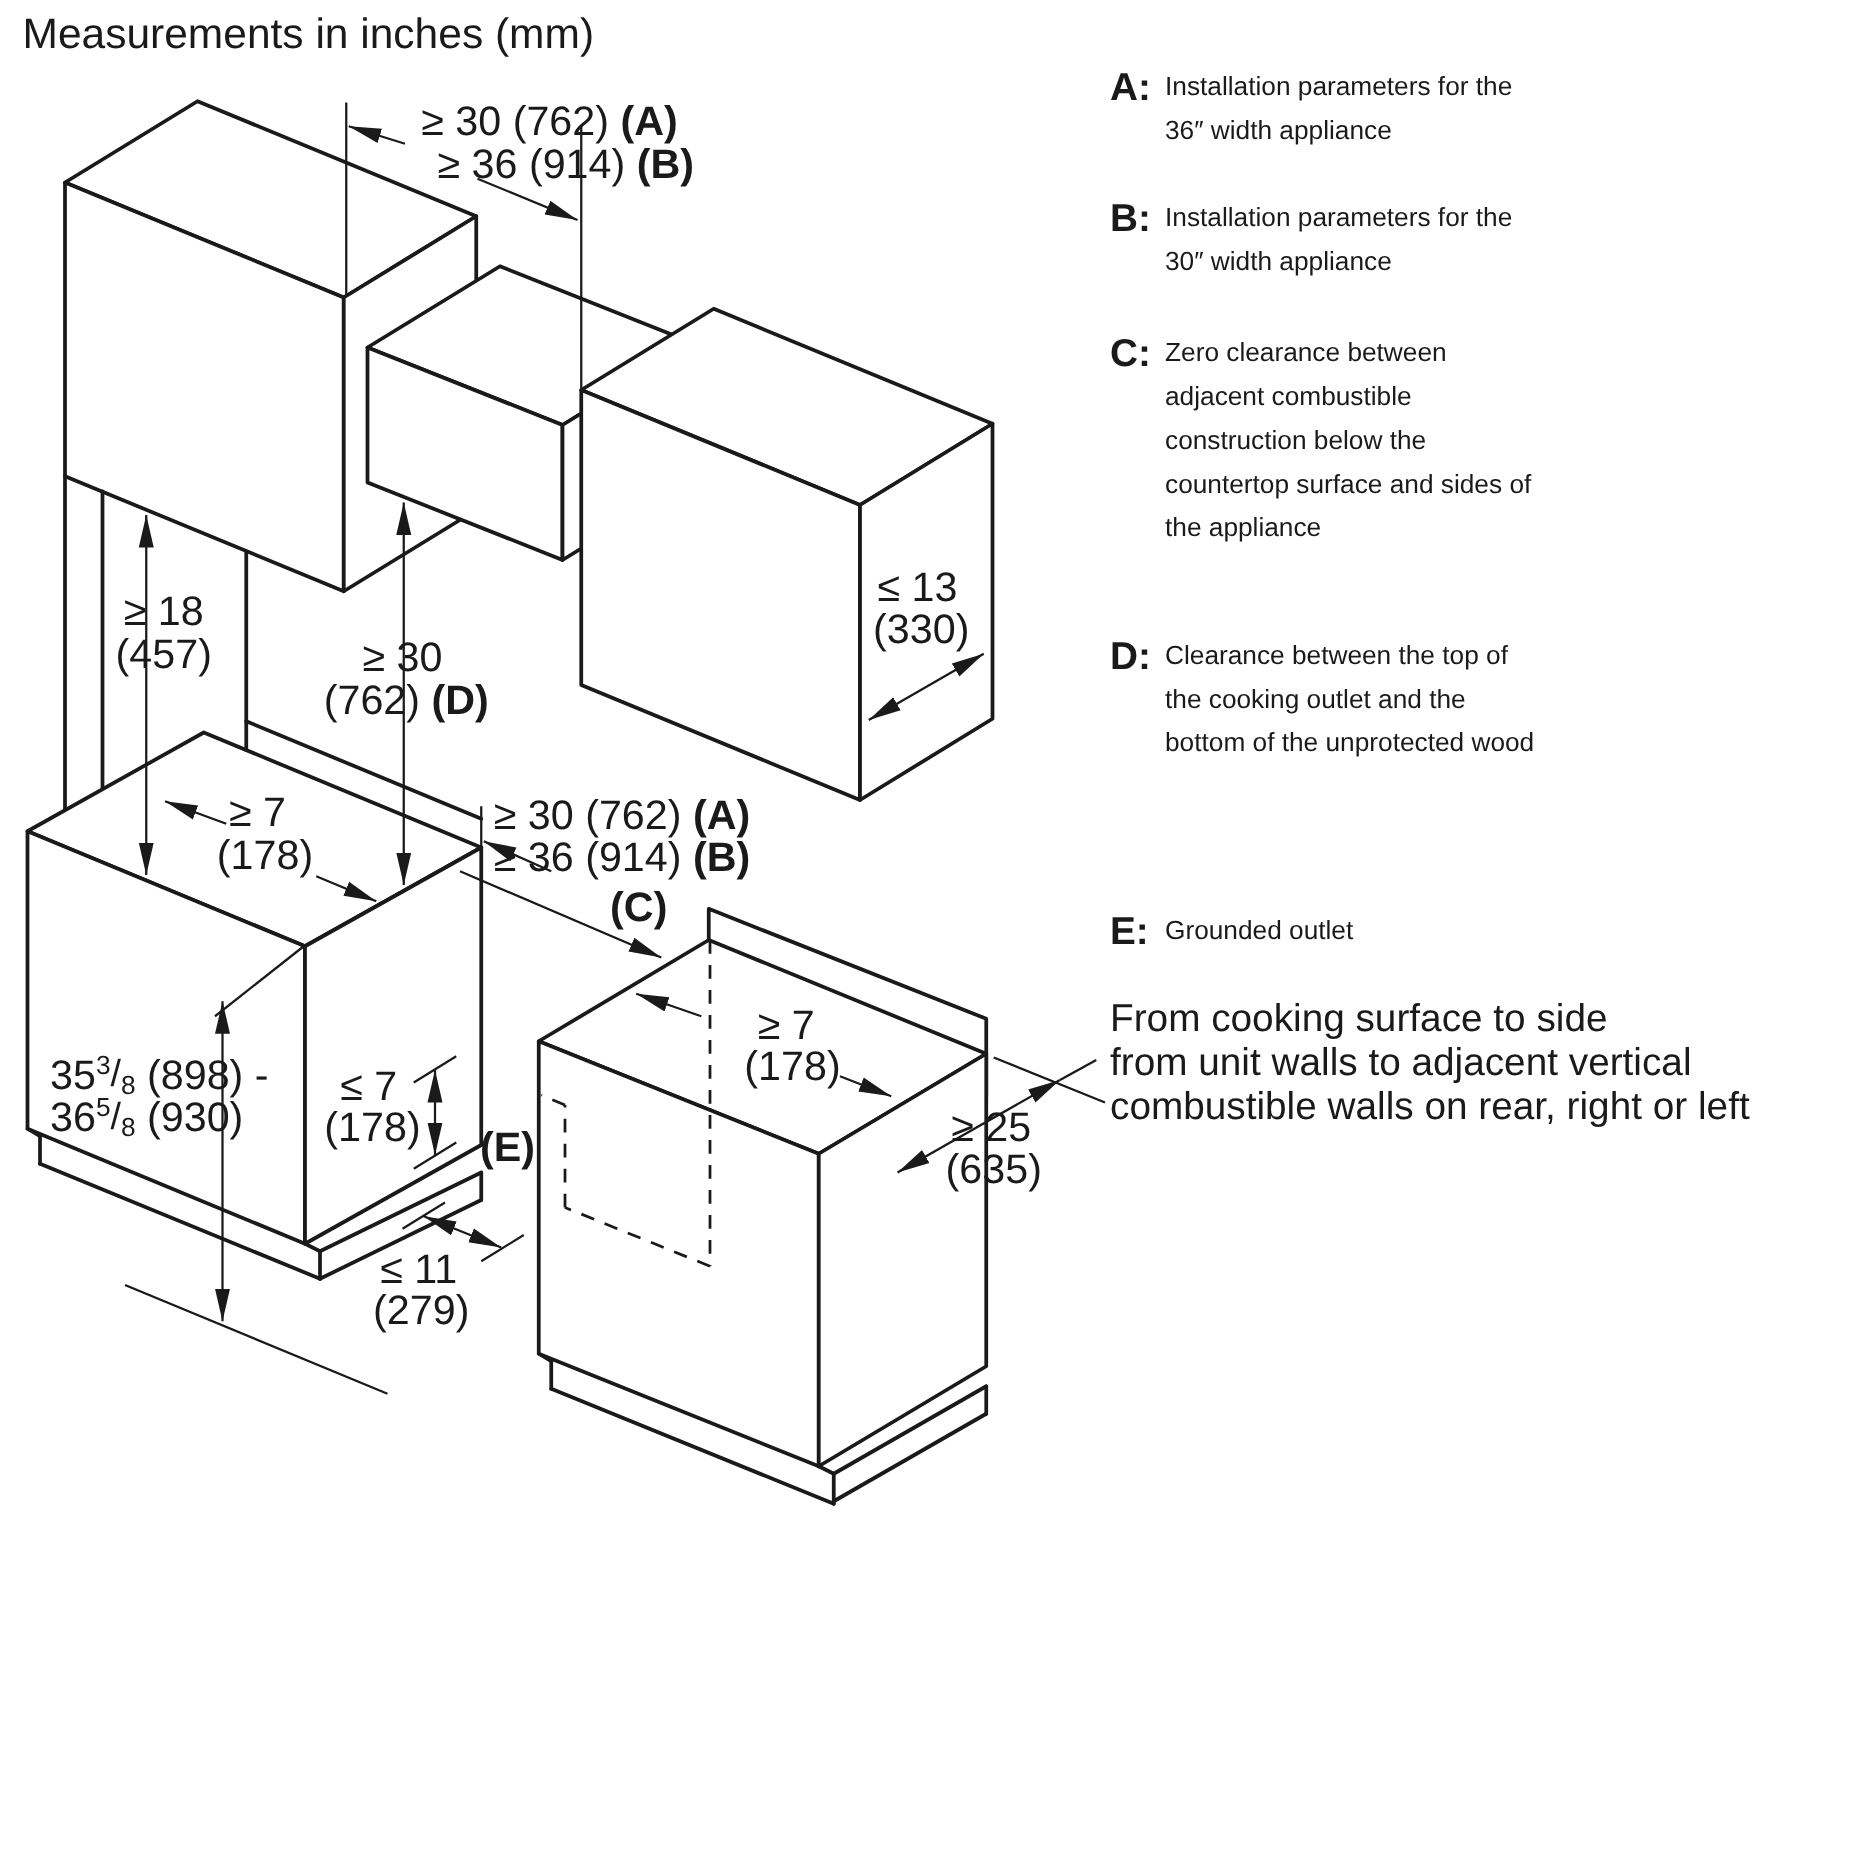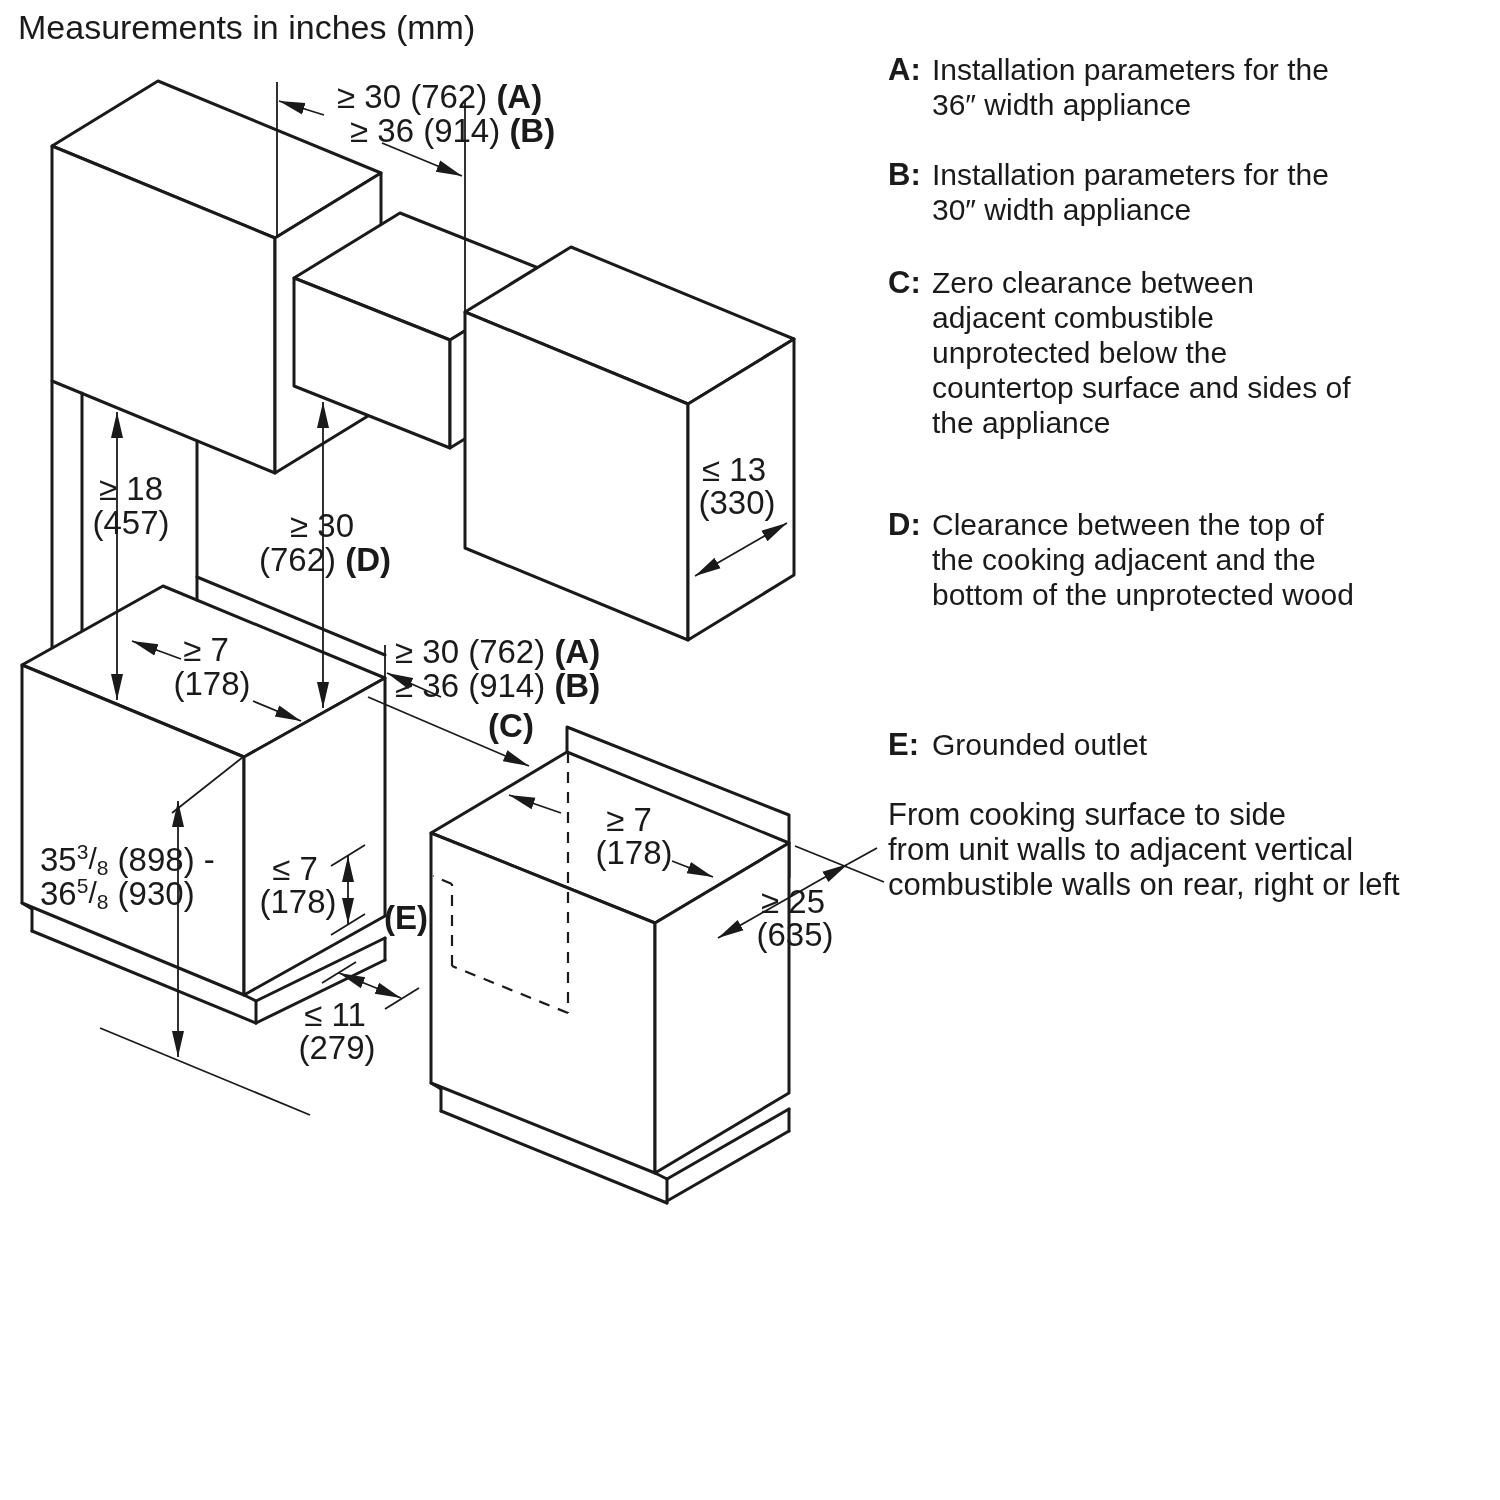--- a/index.html
+++ b/index.html
@@ -2,21 +2,21 @@
 <html><head>
 <meta charset="utf-8">
 <style>
   html,body{margin:0;padding:0;background:#fff;}
   .page{position:relative;width:1500px;height:1500px;background:#ffffff;overflow:hidden;
         font-family:"Liberation Sans", sans-serif;color:#1a1a1a;}
   .title{position:absolute;left:18px;top:8px;font-size:34px;}
   .legend{position:absolute;left:888px;top:0;width:600px;}
   .legend-item{position:absolute;left:0;display:flex;}
   .legend-key{flex:0 0 44px;font-weight:700;font-size:31px;line-height:35px;}
-  .legend-lines{flex:1;font-size:30px;line-height:35px;}
+  .legend-lines{flex:1;font-size:21px;line-height:35px;}
   .note{position:absolute;left:0;font-size:31px;line-height:35px;}
   .item-a{top:52px}.item-b{top:157px}.item-c{top:265px}.item-d{top:507px}.item-e{top:727px}
   .note{top:797px}
   svg{position:absolute;left:0;top:0;}
   svg .solid{fill:#ffffff;stroke:#1a1a1a;stroke-width:3;stroke-linejoin:round;}
   svg .edge{fill:none;stroke:#1a1a1a;stroke-width:3;stroke-linecap:round;}
   svg .thin{fill:none;stroke:#1a1a1a;stroke-width:1.8;}
   svg .dash{fill:none;stroke:#1a1a1a;stroke-width:2.2;stroke-dasharray:11 9;}
   svg text{font-family:"Liberation Sans", sans-serif;font-size:33px;fill:#1a1a1a;}
   svg .b{font-weight:700;}
@@ -201,31 +201,31 @@
         <div>Installation parameters for the</div>
         <div>30″ width appliance</div>
       </div>
     </div>
 
     <div class="legend-item item-c">
       <div class="legend-key">C:</div>
       <div class="legend-lines">
         <div>Zero clearance between</div>
         <div>adjacent combustible</div>
-        <div>unprotected below the</div>
+        <div>construction below the</div>
         <div>countertop surface and sides of</div>
         <div>the appliance</div>
       </div>
     </div>
 
     <div class="legend-item item-d">
       <div class="legend-key">D:</div>
       <div class="legend-lines">
         <div>Clearance between the top of</div>
-        <div>the cooking adjacent and the</div>
+        <div>the cooking outlet and the</div>
         <div>bottom of the unprotected wood</div>
       </div>
     </div>
 
     <div class="legend-item item-e">
       <div class="legend-key">E:</div>
       <div class="legend-lines">
         <div>Grounded outlet</div>
       </div>
     </div>

